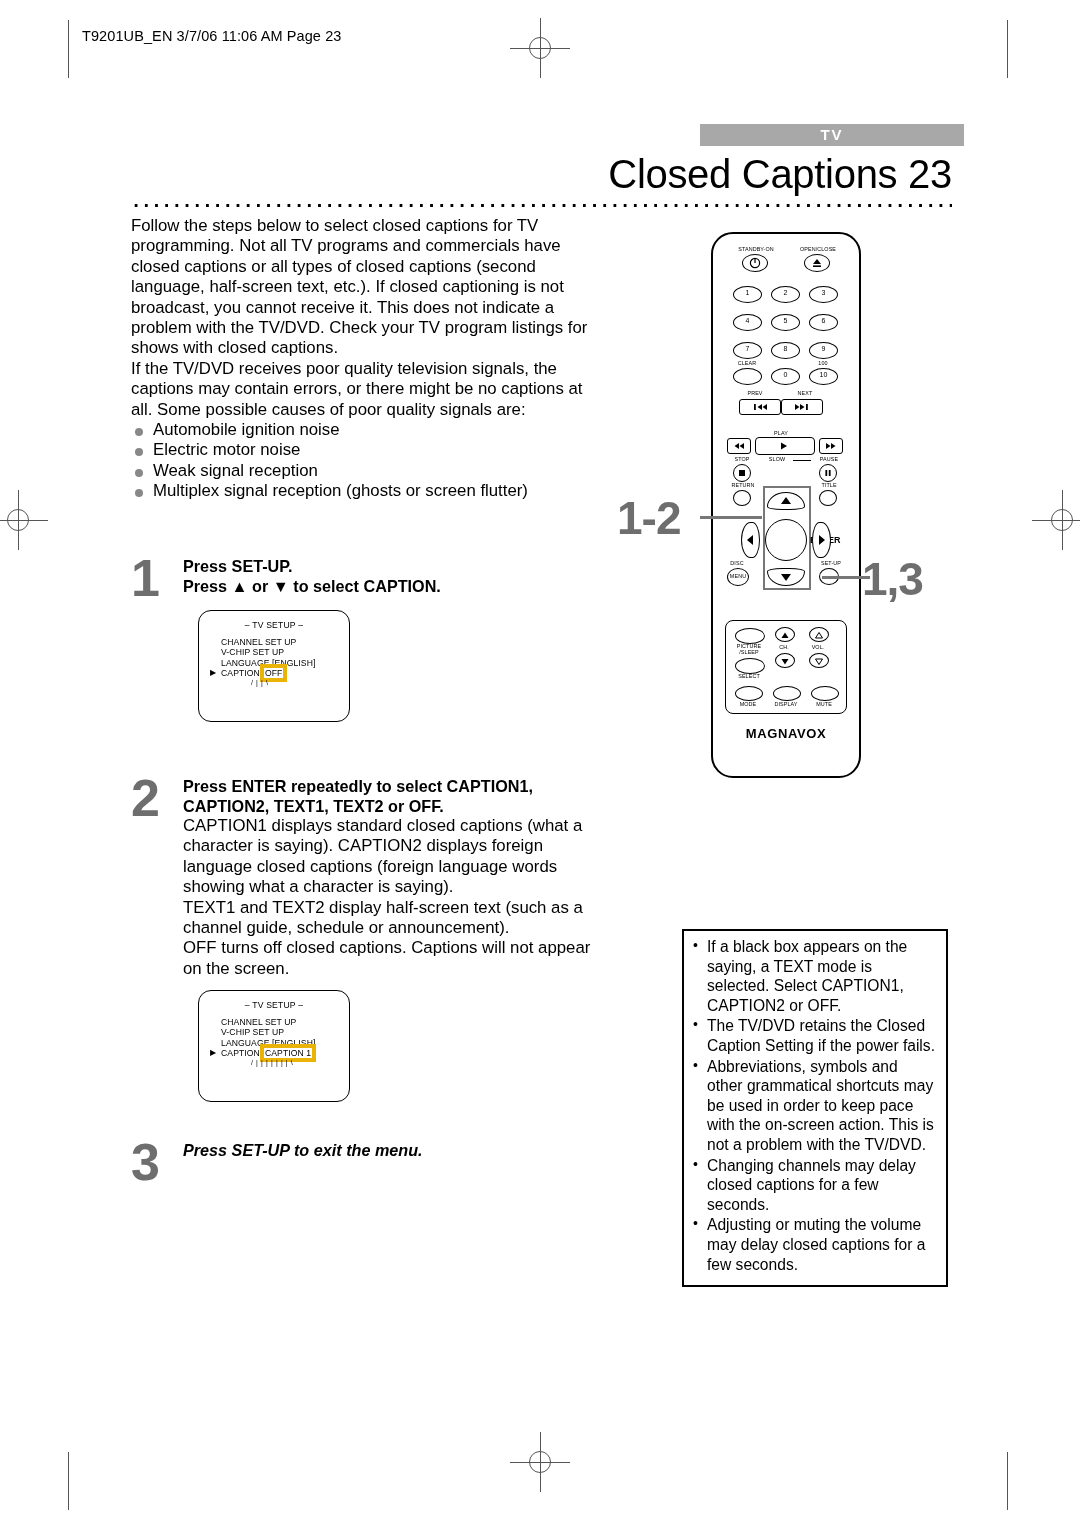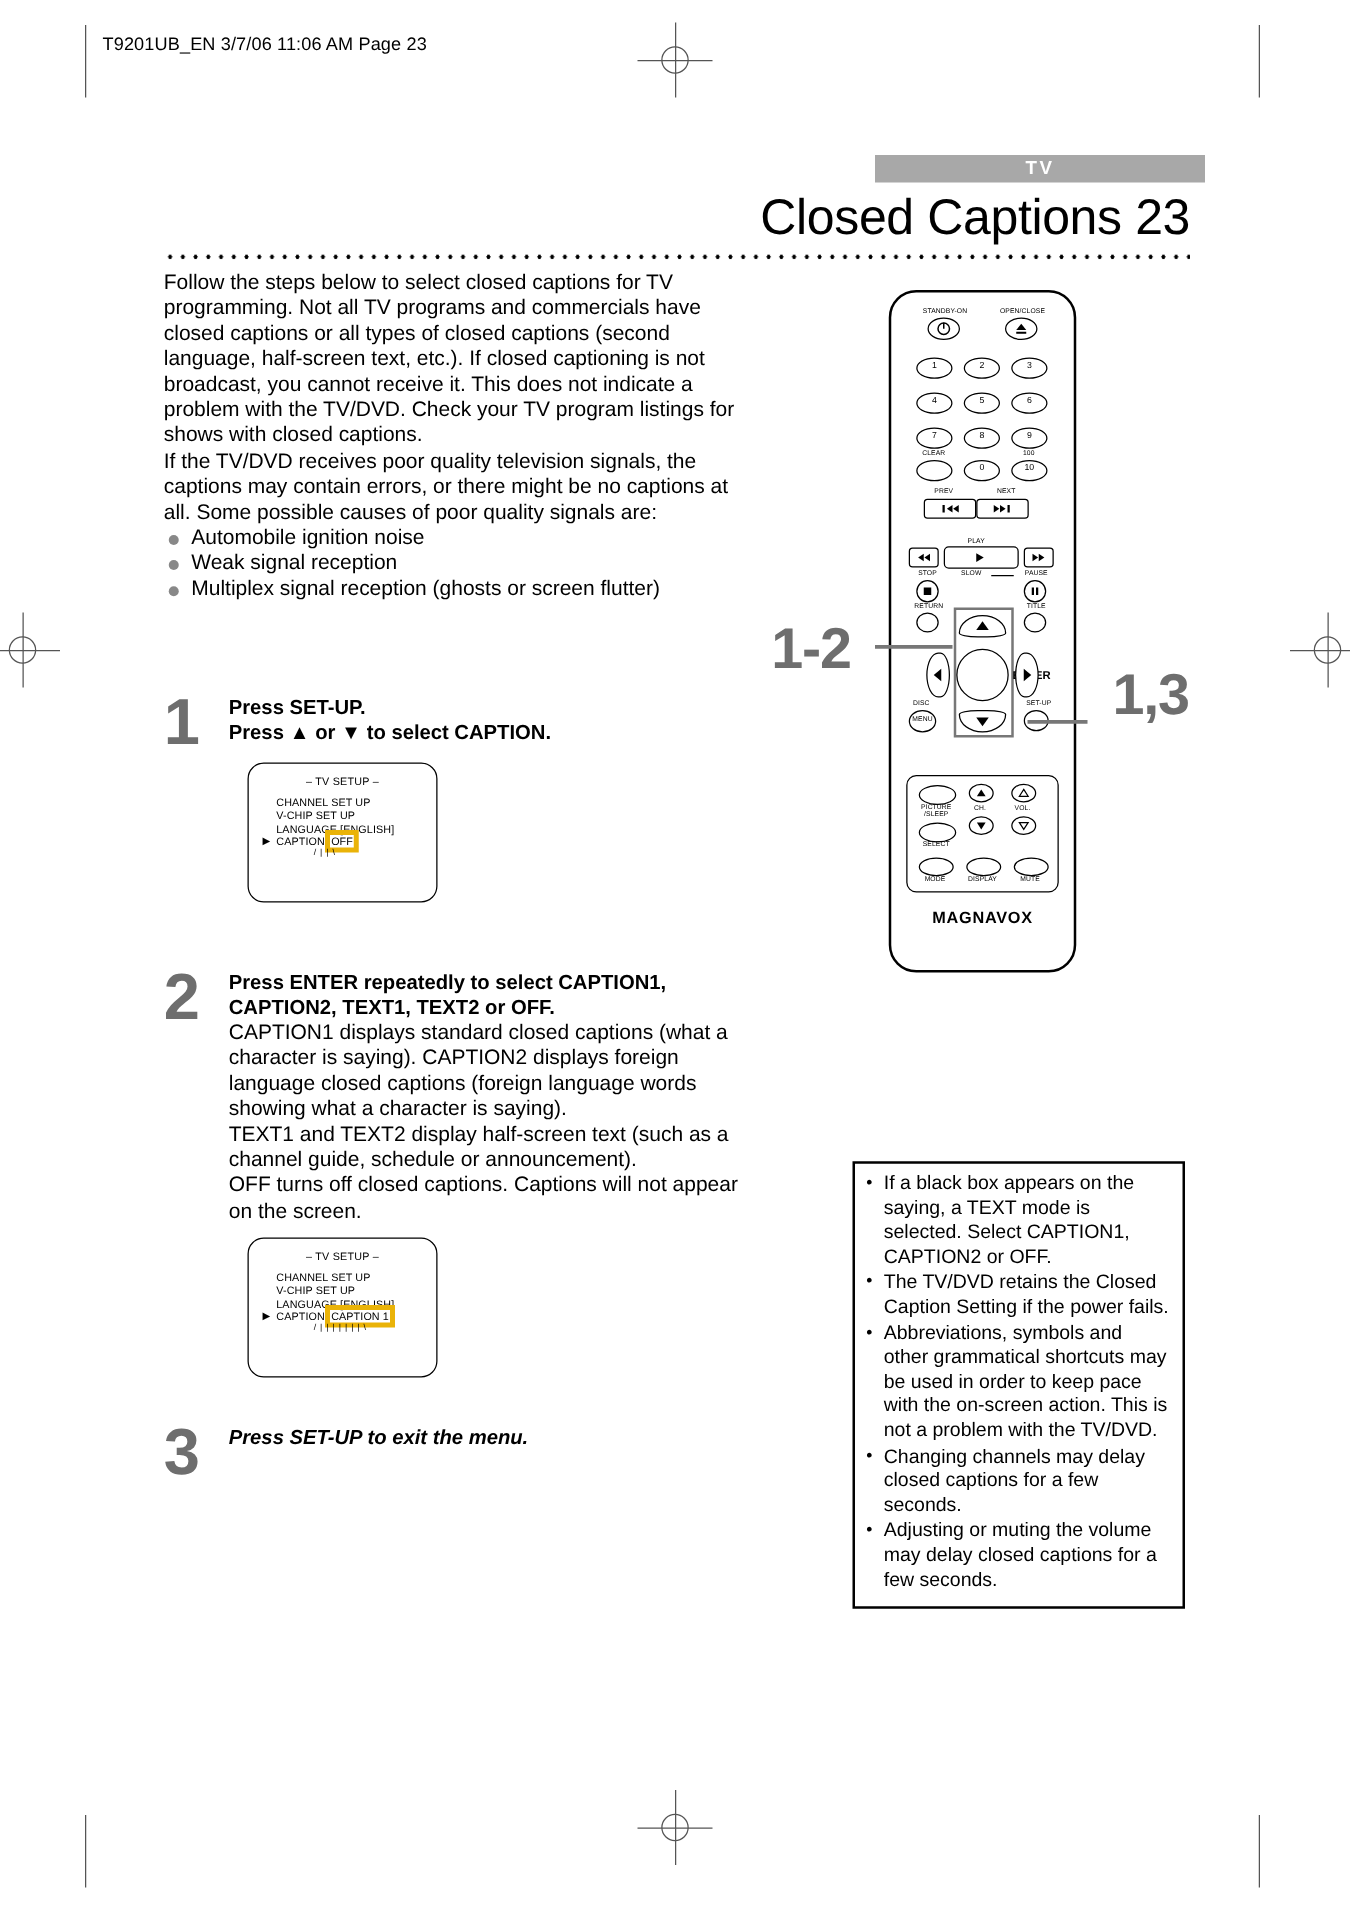--- a/index.html
+++ b/index.html
@@ -177,20 +177,21 @@
 
   <div class="tvbanner">TV</div>
   <div class="pagetitle">Closed Captions  23</div>
   <div class="dotrule"></div>
 
   <div class="leftcol">
     <p class="para">Follow the steps below to select closed captions for TV programming. Not all TV programs and commercials have closed captions or all types of closed captions (second language, half-screen text, etc.). If closed captioning is not broadcast, you cannot receive it. This does not indicate a problem with the TV/DVD. Check your TV program listings for shows with closed captions.</p>
     <p class="para">If the TV/DVD receives poor quality television signals, the captions may contain errors, or there might be no captions at all. Some possible causes of poor quality signals are:</p>
     <ul class="bullets">
       <li>Automobile ignition noise</li>
+      <li>Electric motor noise</li>
       <li>Weak signal reception</li>
       <li>Multiplex signal reception (ghosts or screen flutter)</li>
     </ul>
   </div>
 
   <div class="step" style="left:131px;top:556px;width:470px;">
     <div class="stepnum">1</div>
     <div style="margin-left:52px;">
       <p class="stephead">Press SET-UP.</p>
       <p class="stephead">Press ▲ or ▼ to select CAPTION.</p>
@@ -437,21 +438,21 @@
     <div class="rlab" style="left:56px;top:467px;width:34px;">DISPLAY</div>
     <div class="rbtn oval" style="left:98px;top:452px;width:26px;height:13px;"></div>
     <div class="rlab" style="left:94px;top:467px;width:34px;">MUTE</div>
 
     <div class="brand">MAGNAVOX</div>
   </div>
 
   <div class="callout" style="left:617px;top:495px;">1-2</div>
   <div class="leader" style="left:700px;top:516px;width:62px;"></div>
 
-  <div class="callout" style="left:862px;top:532px;padding-left:28px;">1,3</div>
+  <div class="callout" style="left:862px;top:556px;">1,3</div>
   <div class="leader" style="left:822px;top:576px;width:48px;"></div>
 
   <div class="hints">
     <div class="hintsbody">
       <ul>
         <li>If a black box appears on the saying, a TEXT mode is selected. Select CAPTION1, CAPTION2 or OFF.</li>
         <li>The TV/DVD retains the Closed Caption Setting if the power fails.</li>
         <li>Abbreviations, symbols and other grammatical shortcuts may be used in order to keep pace with the on-screen action. This is not a problem with the TV/DVD.</li>
         <li>Changing channels may delay closed captions for a few seconds.</li>
         <li>Adjusting or muting the volume may delay closed captions for a few seconds.</li>

